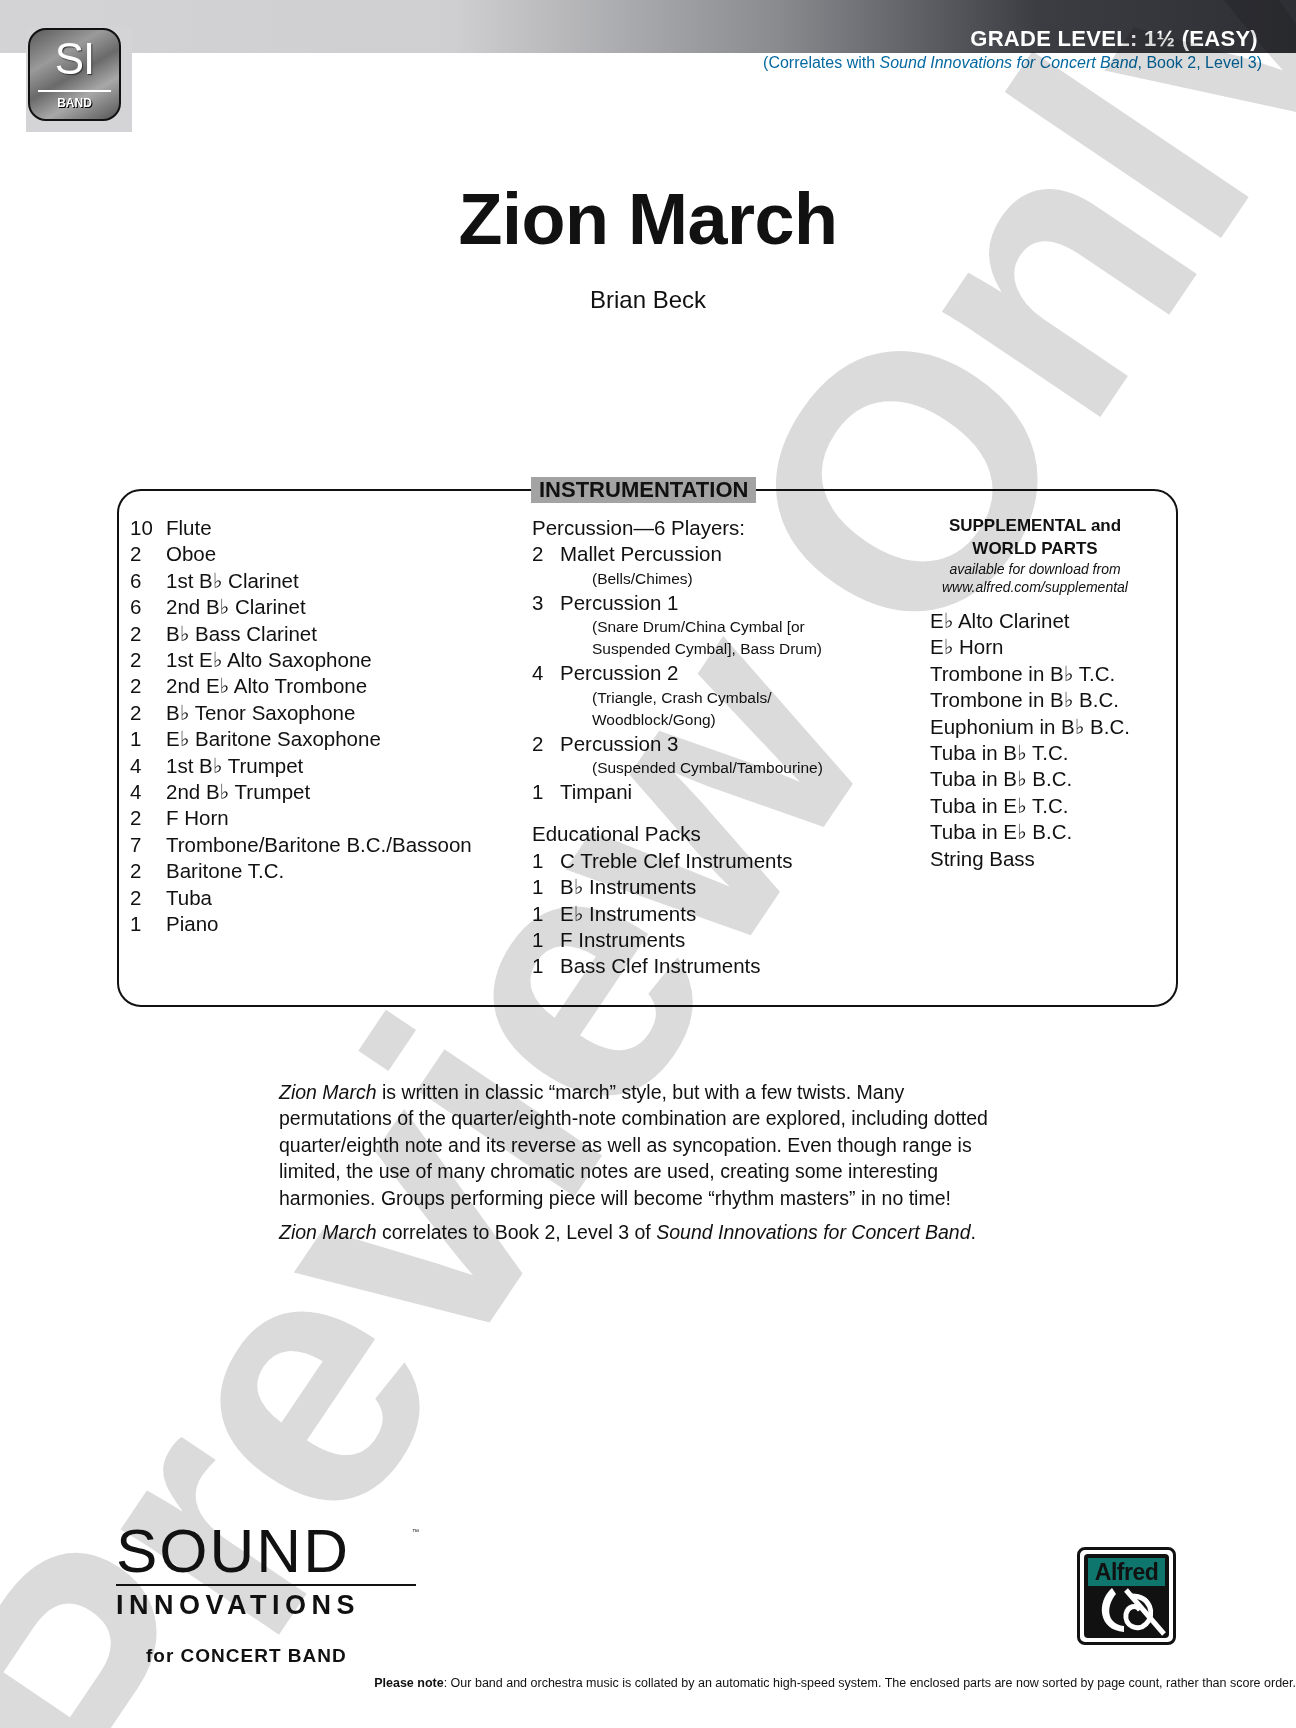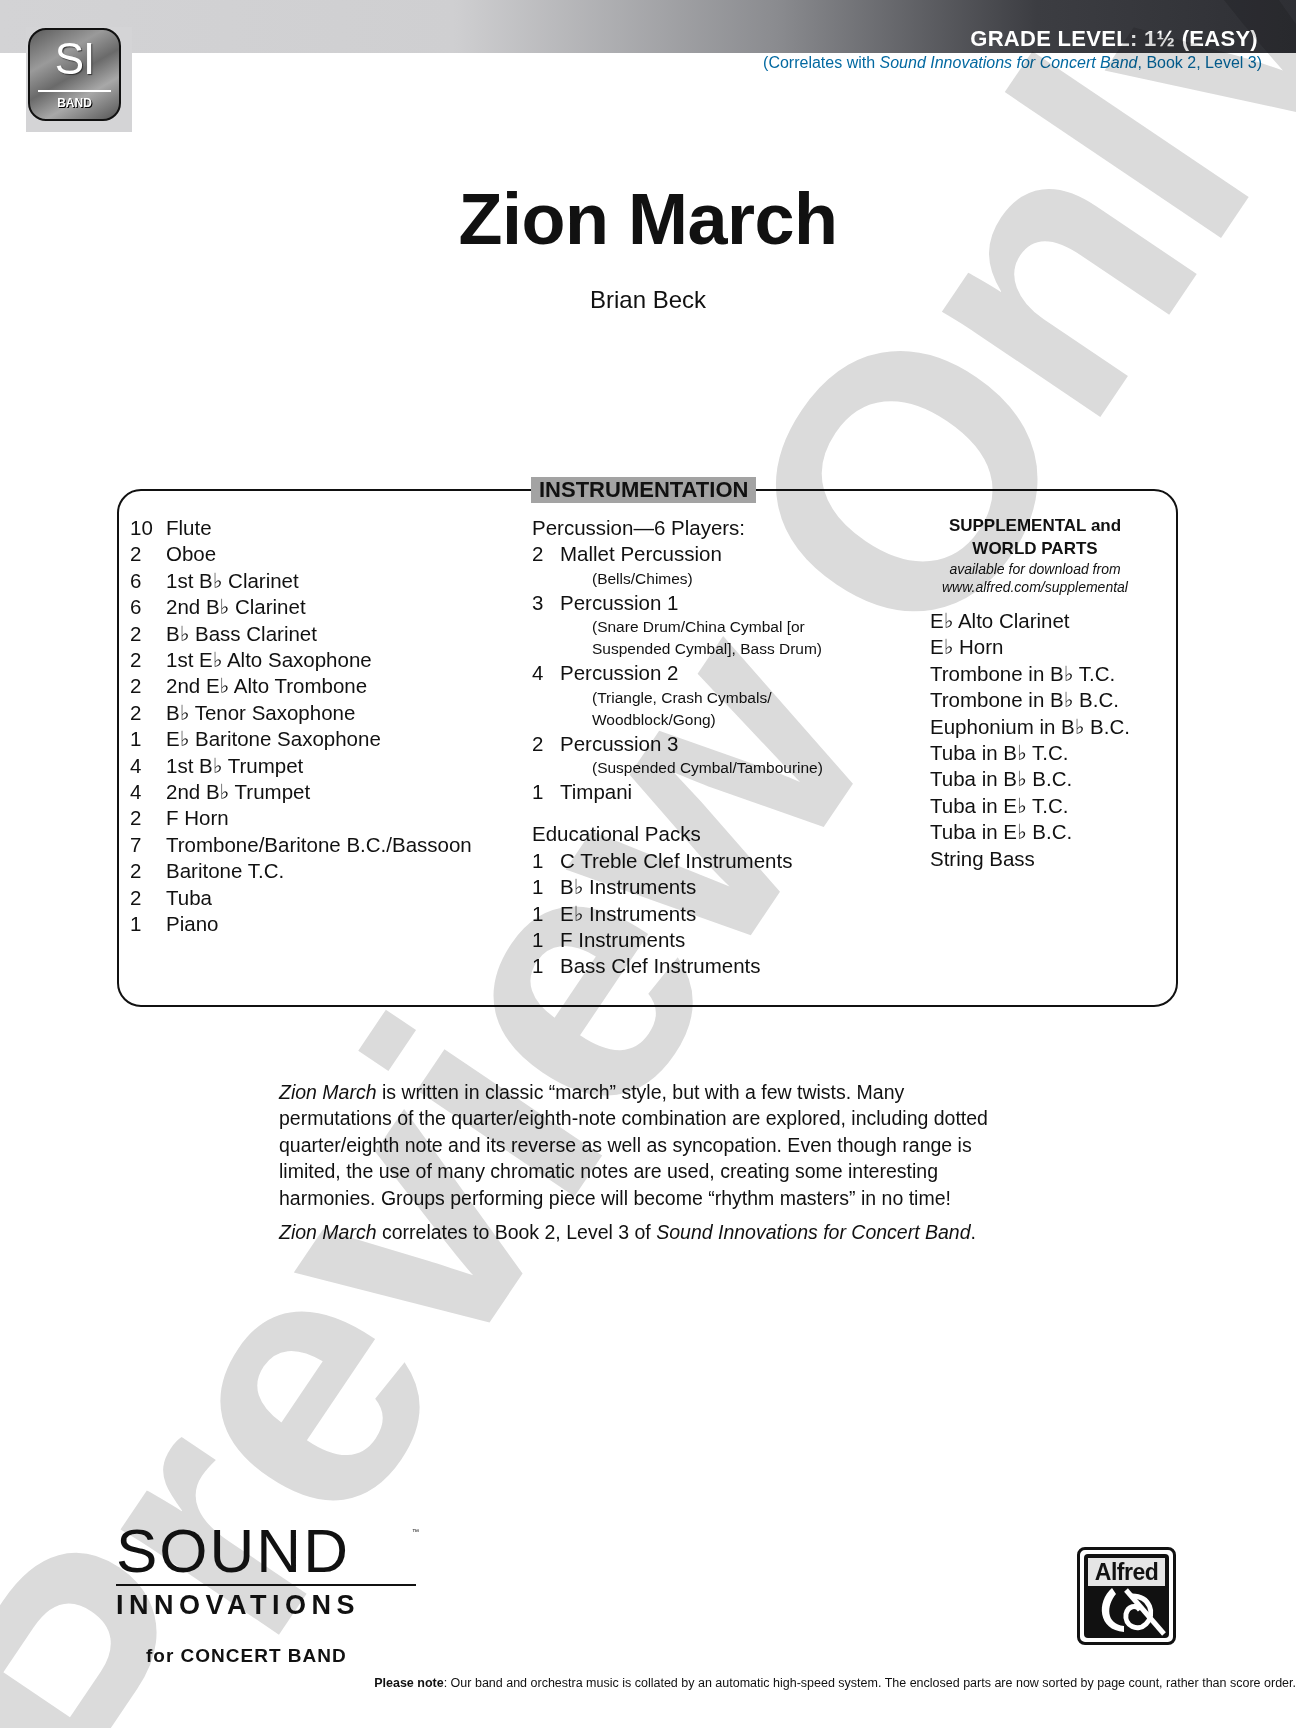--- a/index.html
+++ b/index.html
@@ -42,21 +42,21 @@
                font-size:360px; font-weight:bold; color:#d9d9d9; opacity:0.95; white-space:nowrap; pointer-events:none;
                mix-blend-mode:multiply; letter-spacing:-4px; }
   .sound-logo { position:absolute; left:116px; top:1522px; width:306px; }
   .sound-logo .sound { font-size:62px; letter-spacing:2px; font-weight:normal; line-height:58px; }
   .sound-logo .tm { position:absolute; left:296px; top:6px; font-size:7px; }
   .sound-logo .rule { height:2px; background:#111; margin:4px 0 3px 0; width:300px; }
   .sound-logo .innov { font-size:27px; font-weight:bold; letter-spacing:5.5px; line-height:32px; }
   .sound-logo .forcb { font-size:19px; font-weight:bold; letter-spacing:1px; margin-top:24px; padding-left:30px; }
   .alfred { position:absolute; left:1077px; top:1547px; width:99px; height:98px; border:3px solid #111; border-radius:8px; box-sizing:border-box; background:#fff; }
   .alfred .inner { position:absolute; left:4px; top:4px; right:4px; bottom:4px; border-radius:4px; background:#111; }
-  .alfred .word { position:absolute; left:4px; top:4px; right:4px; text-align:center; background:#e5e5e5; font-weight:bold; font-size:23px; line-height:28px; letter-spacing:-0.5px; }
+  .alfred .word { position:absolute; left:4px; top:4px; right:4px; text-align:center; background:#0f766e; font-weight:bold; font-size:23px; line-height:28px; letter-spacing:-0.5px; }
   .note { position:absolute; left:0; width:1296px; top:1676px; text-align:right; font-size:12.5px; }
   .note b { font-weight:bold; }
 </style>
 </head>
 <body>
 
 <div class="topbar"></div>
 <div class="grade">GRADE LEVEL: 1½ (EASY)</div>
 <div class="correlates"><span>(Correlates with </span><i>Sound Innovations for Concert Band</i><span>, Book 2, Level 3)</span></div>
 

